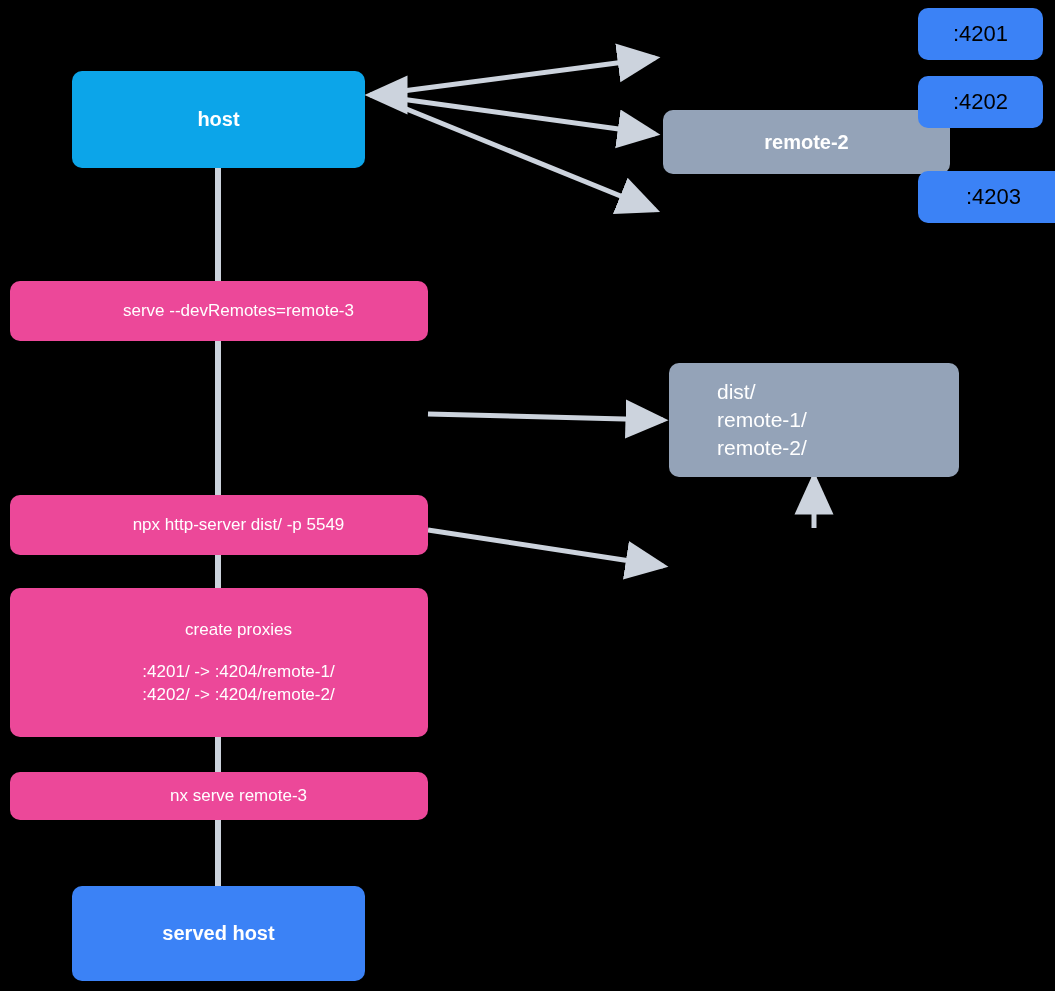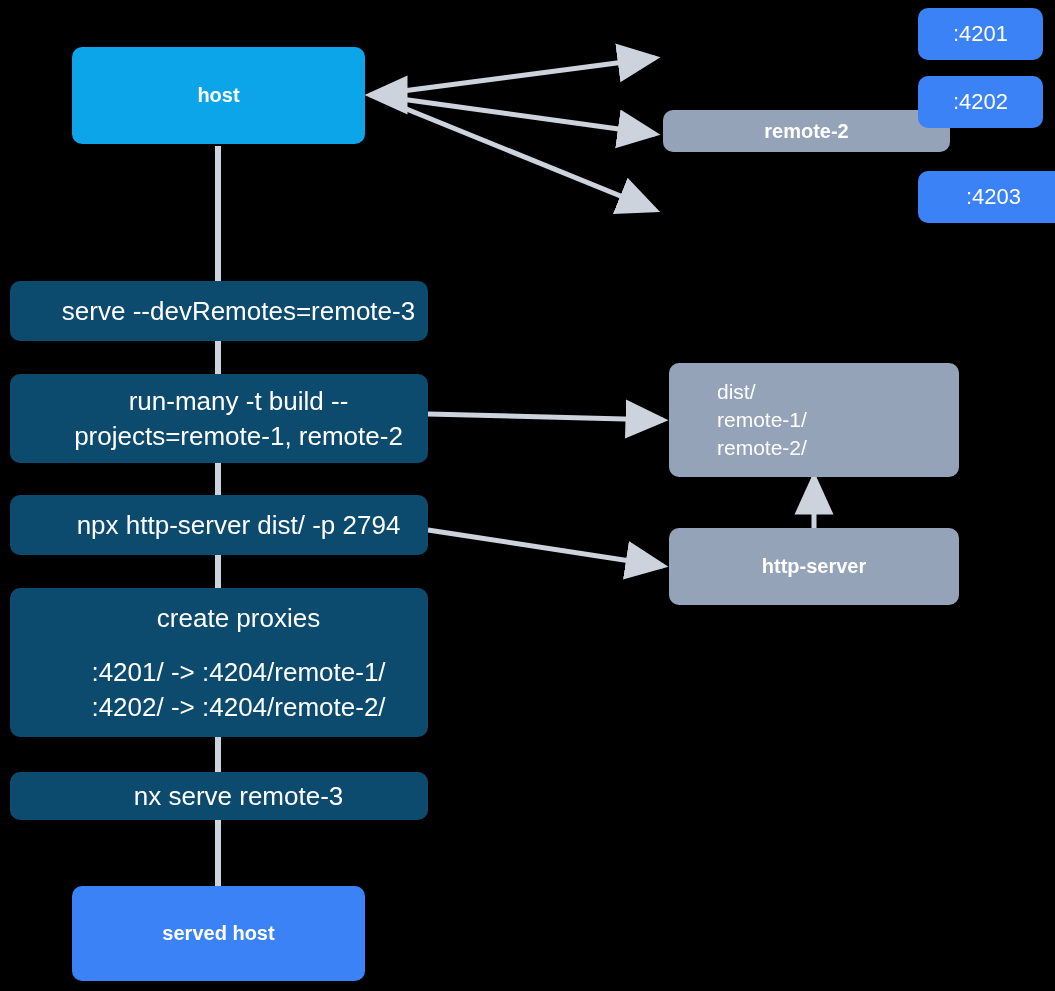--- a/index.html
+++ b/index.html
@@ -13,32 +13,32 @@
 
   .node{
     position:absolute;box-sizing:border-box;
     border-radius:10px;
     display:flex;flex-direction:column;
     align-items:center;justify-content:center;
     color:#ffffff;text-align:center;
     line-height:1.32;
     white-space:pre-line;
   }
-  .node.host{background:#0ca5e9;font-weight:bold;font-size:20px;}
+  .node.host{background:#0ca5e9;font-weight:bold;font-size:20px;margin-top:24px;}
   .node.servedhost{background:#3b82f6;font-weight:bold;font-size:20px;}
   .node.remote{background:#94a3b8;font-weight:bold;font-size:20px;}
-  .node.cmd{background:#0c4a6e;font-weight:normal;font-size:26px;padding-left:39px;}
+  .node.cmd{background:#ec4899;font-weight:normal;font-size:17px;padding-left:39px;}
   .node.artifact{background:#94a3b8;font-weight:normal;font-size:21px;}
   .node.artifact.bold{font-weight:bold;font-size:20px;}
   .node.artifact.lefttext{align-items:flex-start;text-align:left;}
   .node.artifact.lefttext .lines{padding-left:26px;}
 
   .badge{
     position:absolute;box-sizing:border-box;
-    background:#3b82f6;color:#ffffff;
+    background:#3b82f6;color:#000000;
     border-radius:10px;
     font-size:22px;font-weight:normal;
     display:flex;align-items:center;justify-content:center;
     z-index:5;
   }
   .lines{display:block;}
   .indent{padding-left:48px;display:block;}
   .blankline{display:block;height:20px;}
 </style>
 </head>
@@ -72,42 +72,38 @@
   </svg>
 
   <div class="node host" style="left:72px;top:47px;width:293px;height:97px;">
     <span class="lines">host</span>
   </div>
 
   <div class="badge" style="left:918px;top:8px;width:125px;height:52px;">
     <span>:4201</span>
   </div>
 
-  <div class="node remote" style="left:663px;top:110px;width:287px;height:42px;">
+  <div class="node remote" style="left:663px;top:110px;width:287px;height:64px;">
     <span class="lines">remote-2</span>
   </div>
   <div class="badge" style="left:918px;top:76px;width:125px;height:52px;">
     <span>:4202</span>
   </div>
 
   <div class="badge" style="left:918px;top:171px;width:151px;height:52px;">
     <span>:4203</span>
   </div>
 
   <div class="node cmd" style="left:10px;top:281px;width:418px;height:60px;">
     <span class="lines">serve --devRemotes=remote-3</span>
   </div>
 
-  <div class="node cmd" style="left:10px;top:374px;width:418px;height:89px;">
-    <span class="lines">run-many -t build --
-projects=remote-1, remote-2</span>
-  </div>
 
   <div class="node cmd" style="left:10px;top:495px;width:418px;height:60px;">
-    <span class="lines">npx http-server dist/ -p 2794</span>
+    <span class="lines">npx http-server dist/ -p 5549</span>
   </div>
 
   <div class="node cmd" style="left:10px;top:588px;width:418px;height:149px;">
     <span class="lines">create proxies</span>
     <span class="blankline"></span>
     <span class="lines">:4201/ -&gt; :4204/remote-1/</span>
     <span class="lines">:4202/ -&gt; :4204/remote-2/</span>
   </div>
 
   <div class="node cmd" style="left:10px;top:772px;width:418px;height:48px;">
@@ -117,17 +113,14 @@
   <div class="node servedhost" style="left:72px;top:886px;width:293px;height:95px;">
     <span class="lines">served host</span>
   </div>
 
   <div class="node artifact lefttext" style="left:669px;top:363px;width:290px;height:114px;padding-left:22px;justify-content:center;">
     <span class="lines">dist/</span>
     <span class="lines indent">remote-1/</span>
     <span class="lines indent">remote-2/</span>
   </div>
 
-  <div class="node artifact bold" style="left:669px;top:528px;width:290px;height:77px;">
-    <span class="lines">http-server</span>
-  </div>
 
 </div>
 
 </body></html>

